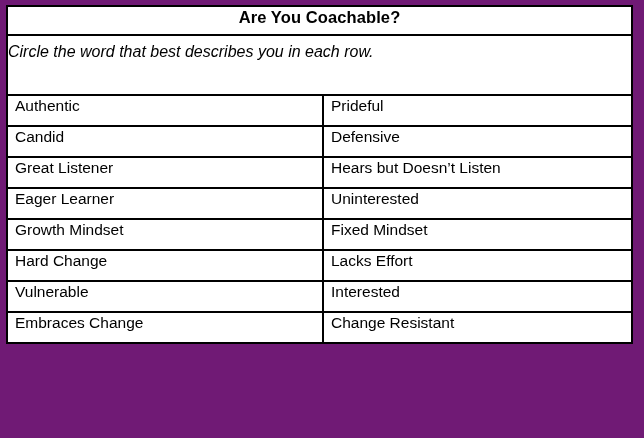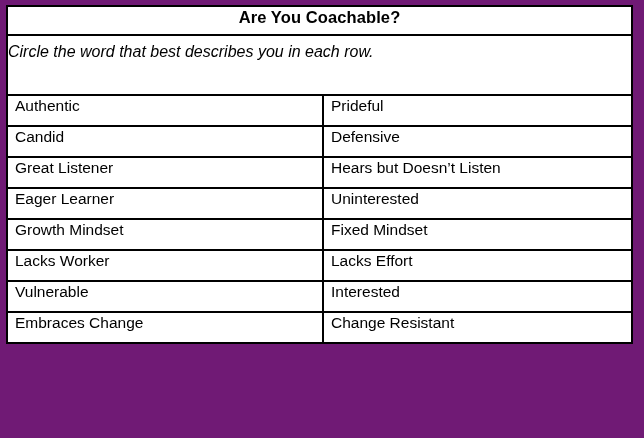--- a/index.html
+++ b/index.html
@@ -150,21 +150,21 @@
         <td>
           <span class="cell-text">Growth Mindset</span>
         </td>
         <td>
           <span class="cell-text">Fixed Mindset</span>
         </td>
       </tr>
 
       <tr class="data-row">
         <td>
-          <span class="cell-text">Lacks Worker</span>
+          <span class="cell-text">Hard Change</span>
         </td>
         <td>
           <span class="cell-text">Lacks Effort</span>
         </td>
       </tr>
 
       <tr class="data-row">
         <td>
           <span class="cell-text">Vulnerable</span>
         </td>

